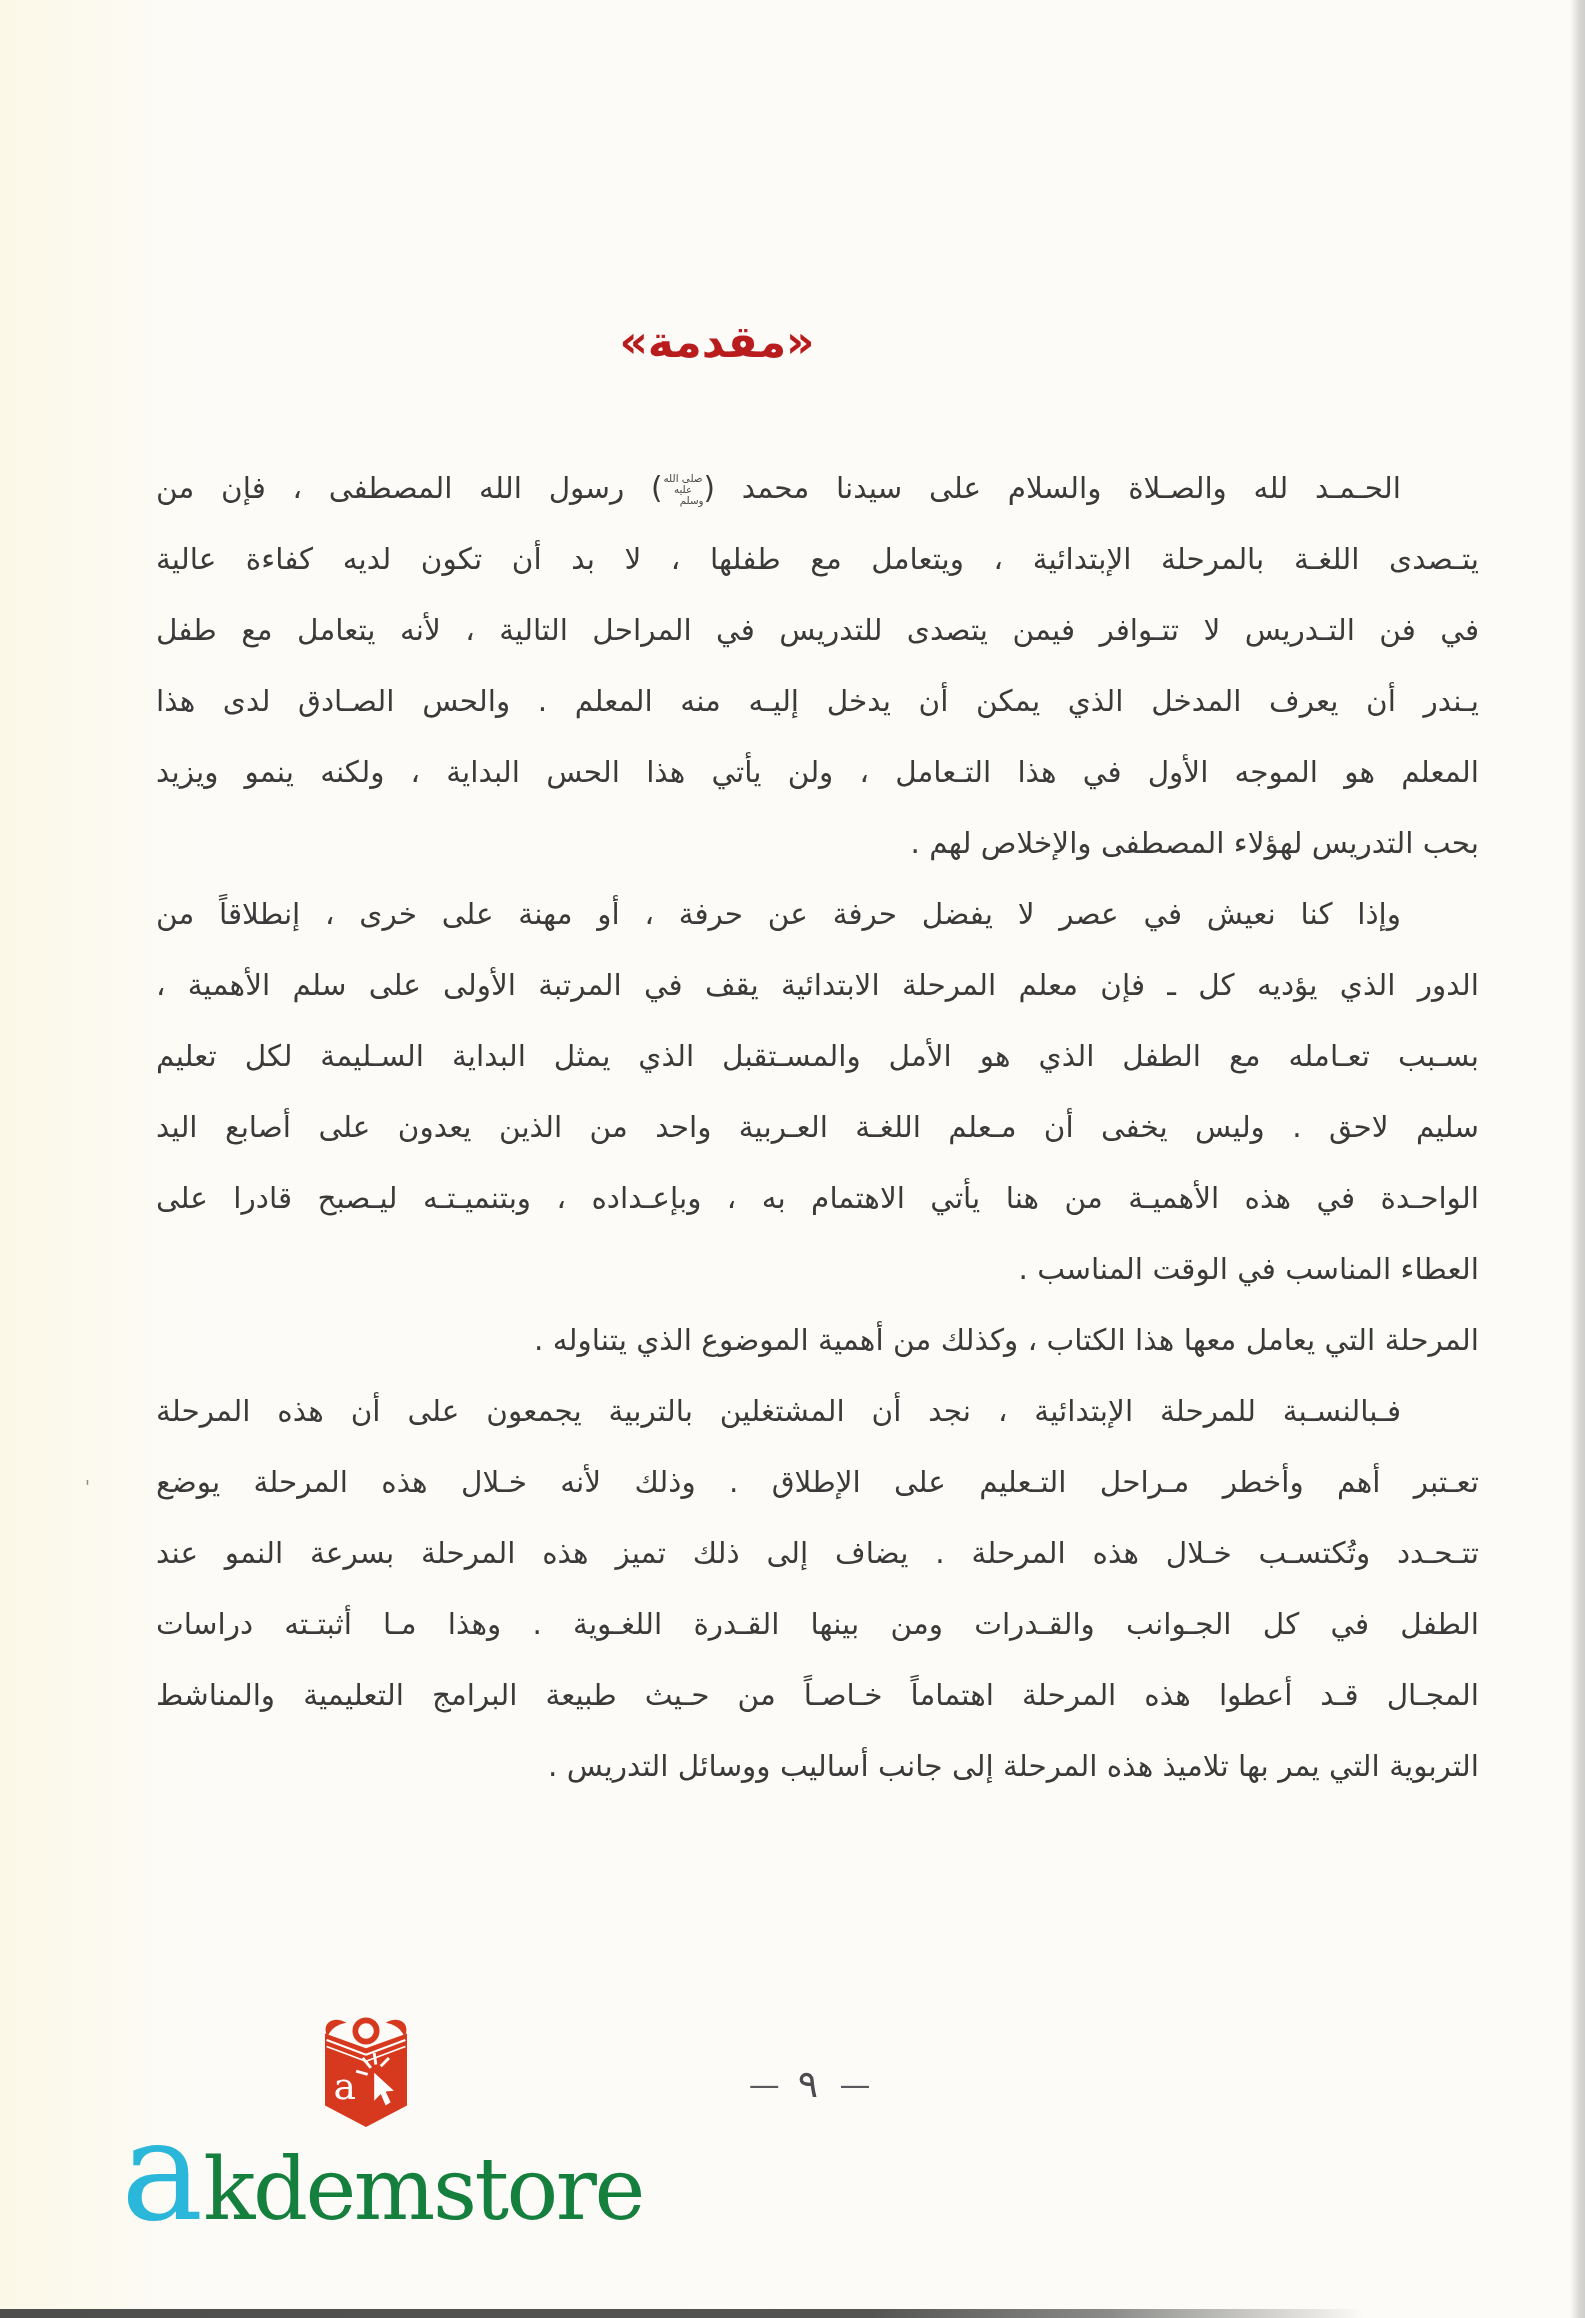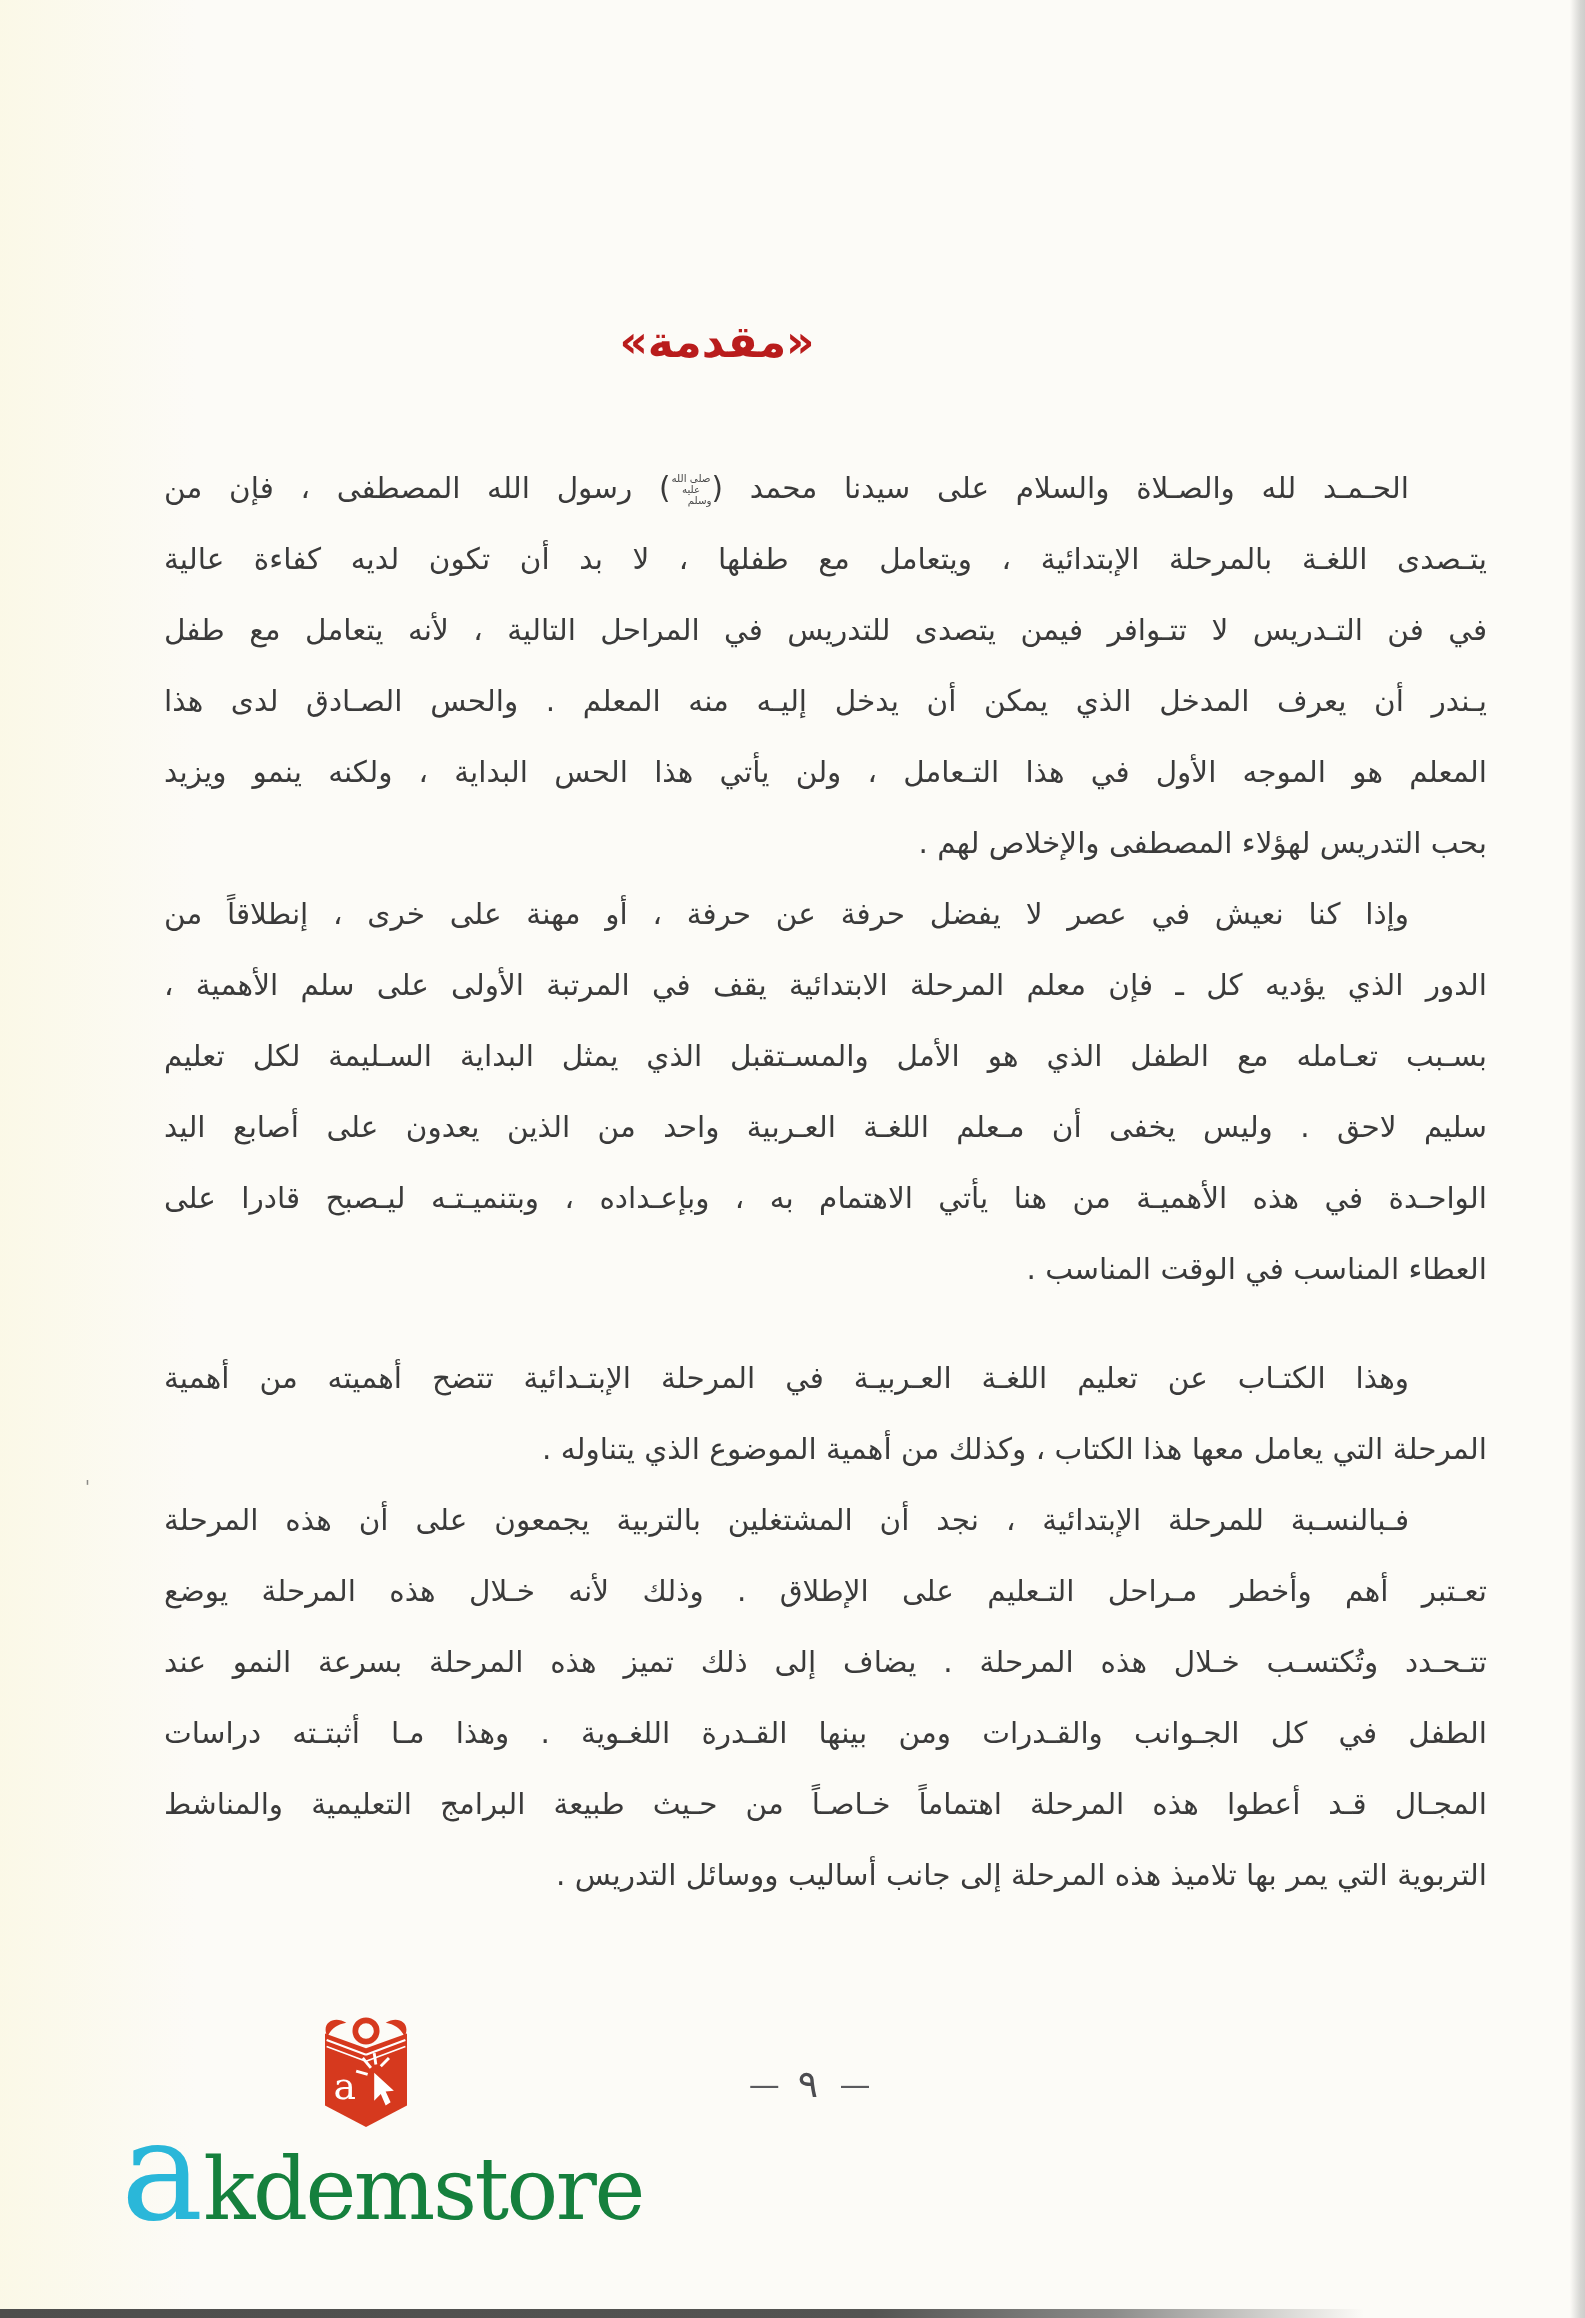--- a/index.html
+++ b/index.html
@@ -26,21 +26,21 @@
   }
   
   .doc-title{
     position:absolute;top:316px;left:717px;transform:translateX(-50%);
     direction:rtl;font-weight:bold;font-size:44px;color:#b91c1c;
     white-space:nowrap;letter-spacing:0;
   }
   
   .text-block{
     position:absolute;top:453px;left:156px;width:1323px;
-    direction:rtl;color:#3a3a3a;font-size:29.5px;margin-left:8px;
+    direction:rtl;color:#3a3a3a;font-size:29.5px;
   }
   .line{
     height:71px;line-height:71px;
     text-align:justify;text-align-last:justify;
     white-space:nowrap;
   }
   .line.j{white-space:normal;}
   .line.end{text-align:right;text-align-last:right;}
   .line.indent{padding-right:78px;}
   .line.gap{margin-top:38px;}
@@ -84,21 +84,20 @@
   <div class="line j">في فن التـدريس لا تتـوافر فيمن يتصدى للتدريس في المراحل التالية ، لأنه يتعامل مع طفل</div>
   <div class="line j">يـندر أن يعرف المدخل الذي يمكن أن يدخل إليـه منه المعلم . والحس الصـادق لدى هذا</div>
   <div class="line j">المعلم هو الموجه الأول في هذا التـعامل ، ولن يأتي هذا الحس البداية ، ولكنه ينمو ويزيد</div>
   <div class="line end">بحب التدريس لهؤلاء المصطفى والإخلاص لهم .</div>
   <div class="line j indent">وإذا كنا نعيش في عصر لا يفضل حرفة عن حرفة ، أو مهنة على خرى ، إنطلاقاً من</div>
   <div class="line j">الدور الذي يؤديه كل ـ فإن معلم المرحلة الابتدائية يقف في المرتبة الأولى على سلم الأهمية ،</div>
   <div class="line j">بسـبب تعـامله مع الطفل الذي هو الأمل والمسـتقبل الذي يمثل البداية السـليمة لكل تعليم</div>
   <div class="line j">سليم لاحق . وليس يخفى أن مـعلم اللغـة العـربية واحد من الذين يعدون على أصابع اليد</div>
   <div class="line j">الواحـدة في هذه الأهميـة من هنا يأتي الاهتمام به ، وبإعـداده ، وبتنميـتـه ليـصبح قادرا على</div>
   <div class="line end">العطاء المناسب في الوقت المناسب .</div>
-  <div class="line j indent gap">وهذا الكتـاب عن تعليم اللغـة العـربيـة في المرحلة الإبتـدائية تتضح أهميته من أهمية</div>
   <div class="line end">المرحلة التي يعامل معها هذا الكتاب ، وكذلك من أهمية الموضوع الذي يتناوله .</div>
   <div class="line j indent">فـبالنسـبة للمرحلة الإبتدائية ، نجد أن المشتغلين بالتربية يجمعون على أن هذه المرحلة</div>
   <div class="line j">تعـتبر أهم وأخطر مـراحل التـعليم على الإطلاق . وذلك لأنه خـلال هذه المرحلة يوضع</div>
   <div class="line j">تتـحـدد وتُكتسـب خـلال هذه المرحلة . يضاف إلى ذلك تميز هذه المرحلة بسرعة النمو عند</div>
   <div class="line j">الطفل في كل الجـوانب والقـدرات ومن بينها القـدرة اللغـوية . وهذا مـا أثبتـته دراسات</div>
   <div class="line j">المجـال قـد أعطوا هذه المرحلة اهتماماً خـاصـاً من حـيث طبيعة البرامج التعليمية والمناشط</div>
   <div class="line end">التربوية التي يمر بها تلاميذ هذه المرحلة إلى جانب أساليب ووسائل التدريس .</div>
 </div>
 
 <div class="artifact">'</div>

